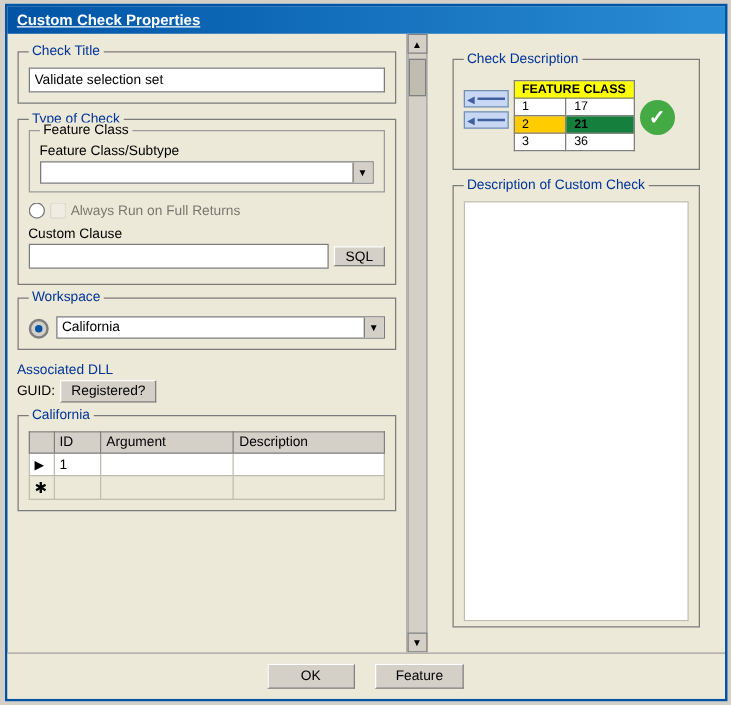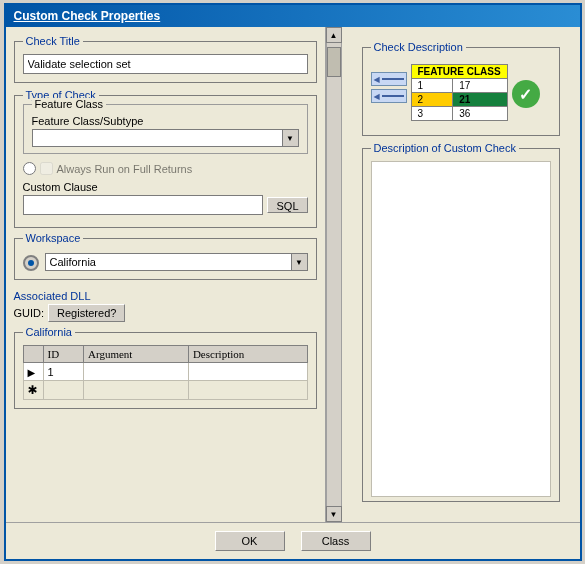--- a/index.html
+++ b/index.html
@@ -234,21 +234,20 @@
       width: 100%;
       border-collapse: collapse;
       font-size: 11px;
     }
     .params-table th {
       background: #d4d0c8;
       border: 1px solid #808080;
       padding: 2px 4px;
       text-align: left;
       font-weight: normal;
-      font-family: Liberation Serif, serif;
     }
     .params-table td {
       border: 1px solid #c0bdb0;
       padding: 2px 4px;
       background: white;
       height: 18px;
     }
     .params-table tr.new-row td {
       background: #ece9d8;
     }
@@ -521,15 +520,15 @@
       <div class="custom-desc-group" style="margin-top:6px;">
         <span class="group-label label-blue">Description of Custom Check</span>
         <textarea style="width: 100%; height: 100%; min-height: 60px; background: white; font-size: 11px; resize: none; margin-top: 4px; border: 1px solid rgb(192, 189, 176);"></textarea>
       </div>
 
     </div>
   </div>
 
   <div class="dialog-footer">
     <button class="button-3d">OK</button>
-    <button class="button-3d">Class</button>
+    <button class="button-3d">Feature</button>
   </div>
 </div>
 
 </body></html>

